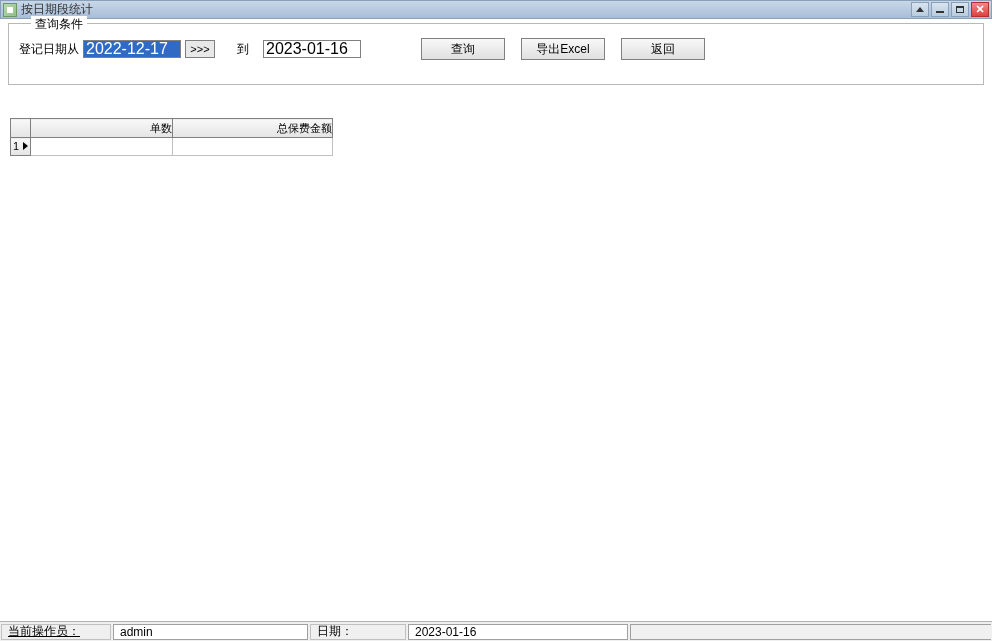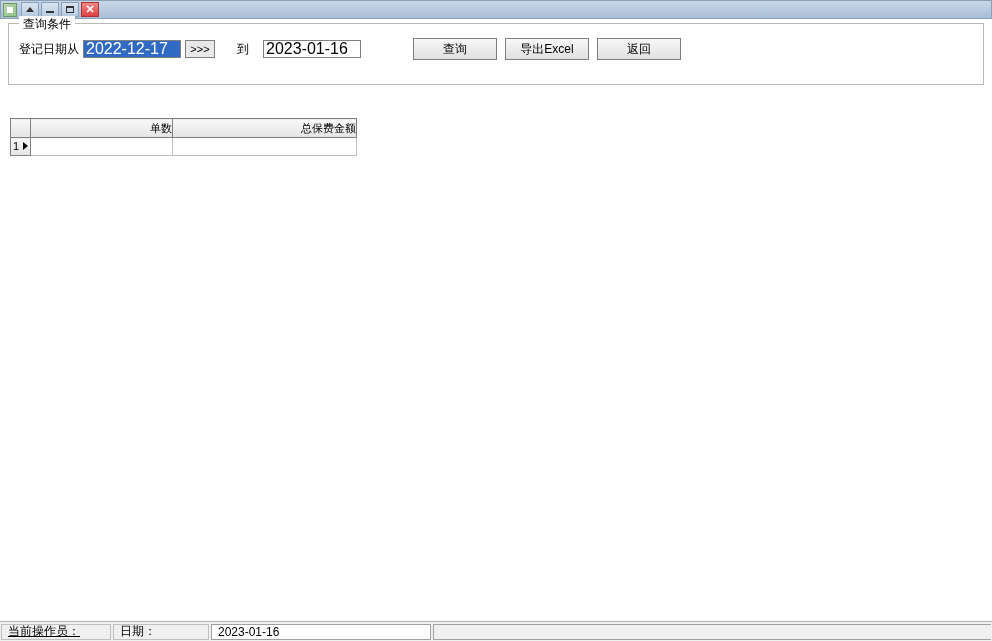--- a/index.html
+++ b/index.html
@@ -96,21 +96,21 @@
     .query-panel {
       margin: 4px 8px 0 8px;
       border: 1px solid #b8b8b8;
       position: relative;
       padding: 14px 10px 10px 10px;
       height: 62px;
     }
     .query-panel-title {
       position: absolute;
       top: -8px;
-      left: 10px;
+      left: 22px;
       background: #fff;
       padding: 0 4px;
       font-size: 12px;
     }
     .query-row {
       display: flex;
       align-items: center;
       gap: 4px;
     }
     .query-label {
@@ -144,21 +144,21 @@
       margin: 0 10px 0 18px;
     }
     .action-btn {
       width: 84px;
       height: 22px;
       border: 1px solid #808080;
       background: linear-gradient(to bottom, #f8f8f8, #e0e0e0);
       cursor: pointer;
       font-family: inherit;
       font-size: 12px;
-      margin-left: 4px;
+      margin-left: 12px;
     }
     .grid-area {
       position: absolute;
       top: 95px;
       left: 10px;
       right: 10px;
       bottom: 10px;
     }
     .data-grid {
       border-collapse: collapse;
@@ -177,21 +177,21 @@
       background: #fff;
     }
     .grid-rowhead {
       width: 20px;
       min-width: 20px;
     }
     .grid-col1 {
       width: 142px;
     }
     .grid-col2 {
-      width: 184px;
+      width: 160px;
       padding-left: 16px;
     }
     .row-indicator {
       background: linear-gradient(to bottom, #f8f8f8, #e4e4e4) !important;
       text-align: right;
       font-size: 11px;
       padding-right: 1px;
       border: 1px solid #808080 !important;
       position: relative;
     }
@@ -244,20 +244,21 @@
     .status-date-value { width: 220px; }
     .status-rest { flex: 1; background: transparent; border-right: none; }
   </style>
 </head>
 <body>
 
 <div class="titlebar">
   <div class="titlebar-icon">
     <div class="titlebar-icon-inner"></div>
   </div>
+  <span class="titlebar-title">按日期段统计</span>
   <div class="titlebar-buttons">
     <div class="titlebar-btn">
         <div class="arrow-up"></div>
       </div>
     <div class="titlebar-btn">
         <div class="min-line"></div>
       </div>
     <div class="titlebar-btn">
         <div class="max-box"></div>
       </div>
@@ -303,16 +304,17 @@
           <td></td>
         </tr>
       </tbody>
     </table>
   </div>
 
 </div>
 
 <div class="statusbar">
   <div class="status-cell label status-op-label">当前操作员：</div>
+  <div class="status-cell value status-op-value">admin</div>
   <div class="status-cell label status-date-label">日期：</div>
   <div class="status-cell value status-date-value">2023-01-16</div>
   <div class="status-cell status-rest"></div>
 </div>
 
 </body></html>

